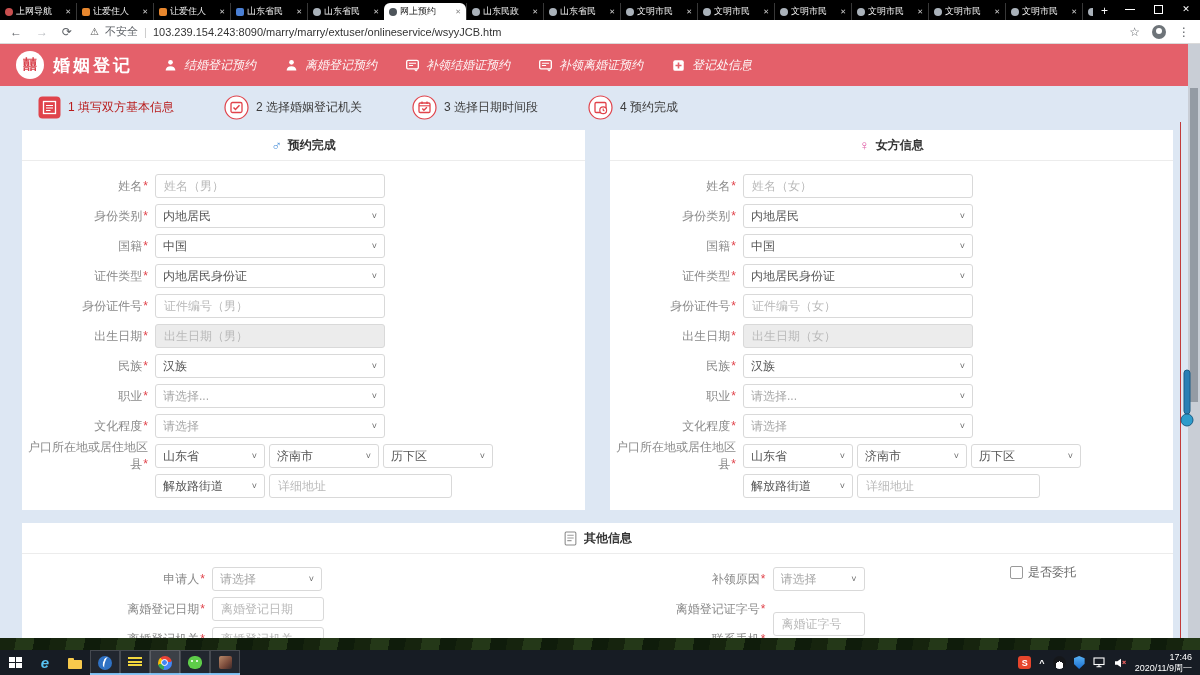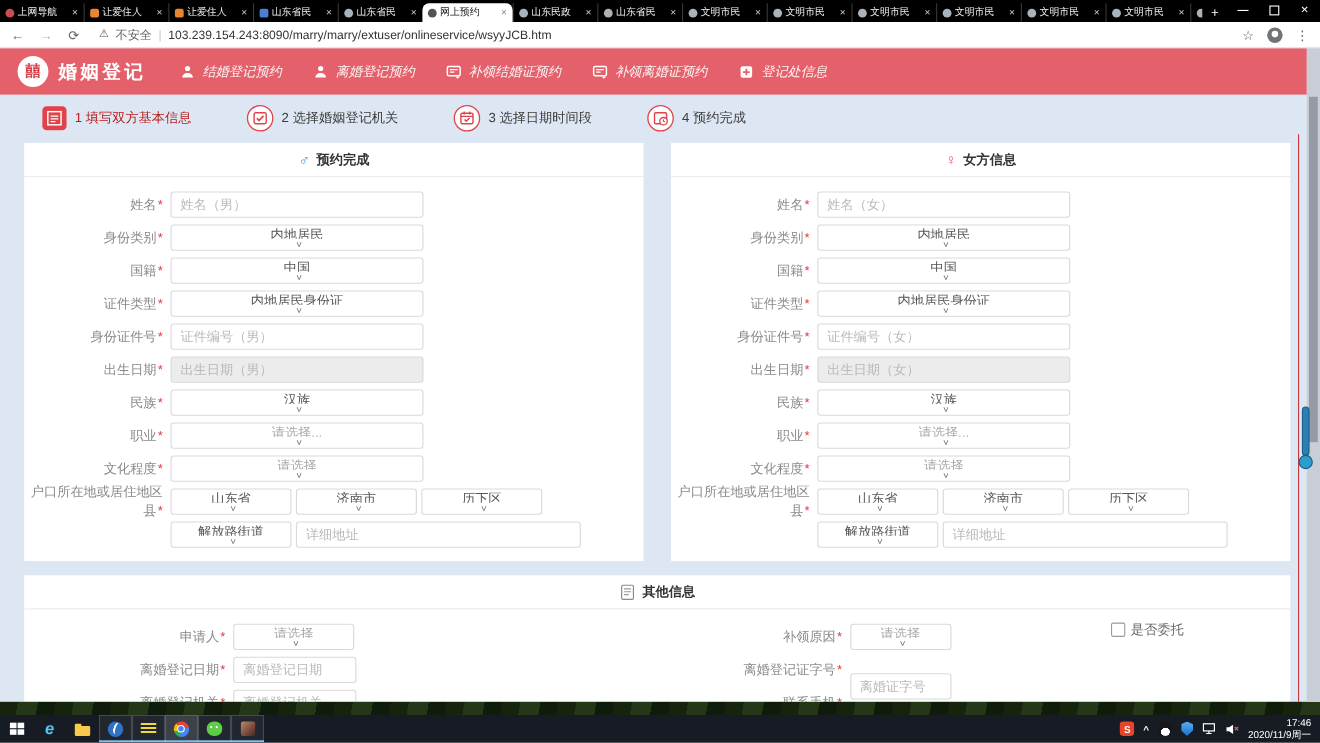--- a/index.html
+++ b/index.html
@@ -59,24 +59,24 @@
   .sex-sym{font-size:14px;font-weight:bold;}
   .panel-body{padding-top:13px;}
   .form-row{display:flex;align-items:center;margin-bottom:6px;height:24px;}
   .f-label{flex:none;width:126px;text-align:right;font-size:12px;color:#8a8a8a;}
   .star{color:#e0434b;margin-left:1px;}
   .f-ctrl{margin-left:7px;display:flex;gap:4px;align-items:center;}
   .ctl{height:24px;box-sizing:border-box;border:1px solid #d9d9d9;border-radius:3px;background:#fff;font-size:12px;font-family:inherit;}
   input.ctl{width:230px;padding:0 8px;color:#444;outline:none;}
   input.ctl::placeholder{color:#b9b9b9;}
   input.ctl:disabled{background:#ececec;}
-  input.ctl.addr{width:259px;}
+  input.ctl.addr{width:183px;}
   input.ctl.w-oL{width:112px;}
   input.ctl.w-oR{width:92px;margin-top:30px;}
-  .select{width:230px;display:flex;align-items:center;justify-content:space-between;padding:0 7px;color:#555;cursor:pointer;flex-direction:column;}
+  .select{width:230px;display:flex;align-items:center;justify-content:space-between;padding:0 7px;color:#555;cursor:pointer;}
   .select.sm{width:110px;}
   .select.w-oL{width:110px;}
   .select.w-oR{width:92px;}
   .select.ph .sel-val{color:#a8a8a8;}
   .sel-val{white-space:nowrap;overflow:hidden;}
   .chev{color:#666;font-size:9px;flex:none;margin-left:4px;}
 
   
   #panel-other{left:22px;top:523px;width:1151px;height:115px;overflow:hidden;}
   .other-cols{display:flex;padding-top:13px;}

